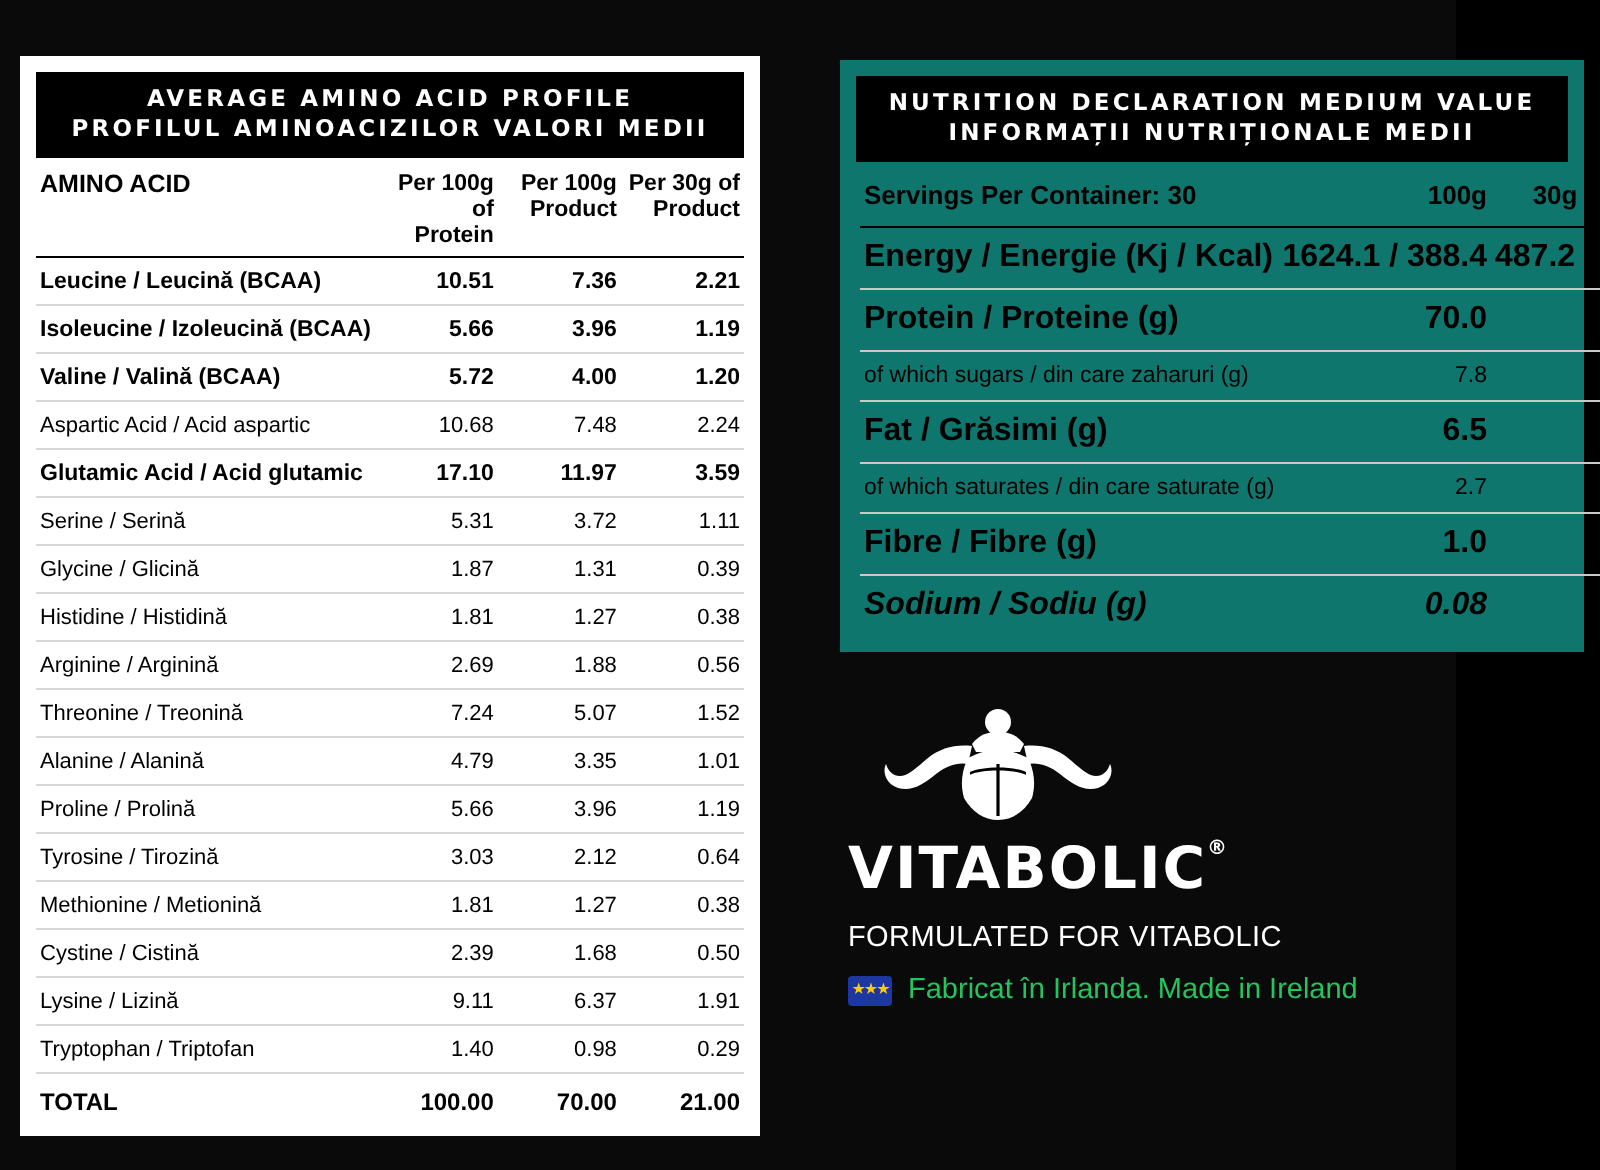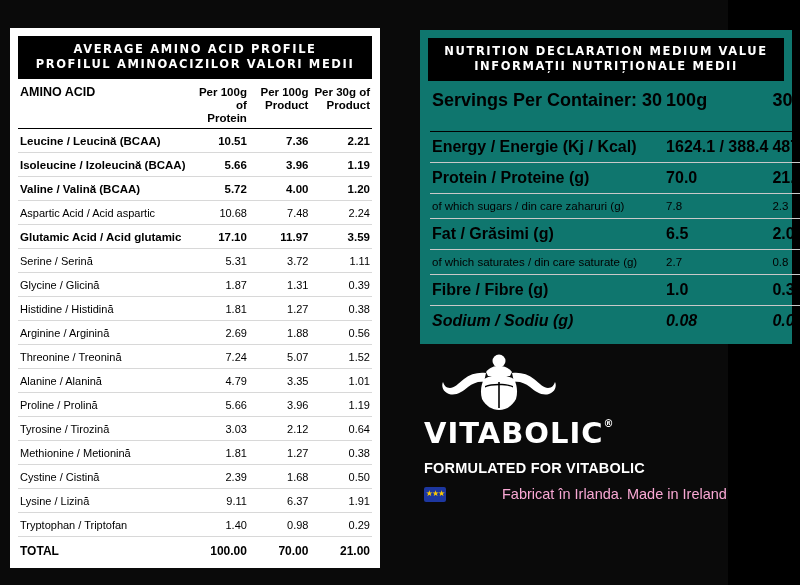--- a/index.html
+++ b/index.html
@@ -102,32 +102,33 @@
     font-family: "DejaVu Sans", sans-serif;
   }
   table.nd {
     width: calc(100% - 20px);
     margin: 0 10px 8px 10px;
     border-collapse: collapse;
     color: #000;
   }
   table.nd td {
     padding: 6px 2px;
+    text-align: right;
     border-bottom: 1px solid #c9c9c9;
     font-size: 11.5px;
     white-space: nowrap;
   }
   table.nd td.name { text-align: left; }
   table.nd tr.bold td { font-weight: bold; font-size: 16px; }
   table.nd tr.servings td {
     font-weight: bold;
-    font-size: 18px;
+    font-size: 13px;
     border-bottom: 1.5px solid #000;
     padding-top: 9px;
-    padding-bottom: 20px;
+    padding-bottom: 8px;
   }
   table.nd tr.last td { border-bottom: none; font-style: italic; }
   .nd-c2 { width: 76px; }
   .nd-c3 { width: 92px; }
 
   
   .brand {
     position: absolute;
     left: 420px; top: 352px;
     width: 372px;
@@ -148,21 +149,21 @@
   }
   .brand-word .reg {
     font-size: 10px;
     vertical-align: top;
     line-height: 12px;
   }
   .brand-tag {
     margin-top: 12px;
     margin-left: 4px;
     font-size: 14.5px;
-    font-weight: bold;
+    font-weight: normal;
     color: #fff;
     letter-spacing: 0.2px;
   }
   .made-row {
     margin-top: 10px;
     margin-left: 4px;
     display: flex;
     align-items: center;
     gap: 8px;
   }
@@ -177,22 +178,21 @@
     position: absolute;
     left: 50%; top: 50%;
     transform: translate(-50%, -50%);
     color: #ffcc00;
     font-size: 8px;
     letter-spacing: -1px;
     line-height: 8px;
   }
   .made-text {
     font-size: 14.5px;
-    color: #f9a8d4;
-    margin-left: 48px;
+    color: #22c55e;
   }
 </style>
 </head>
 <body>
 
 <div id="page">
 
   <div class="panel-left">
     <div class="aa-header">
       <div class="line">AVERAGE AMINO ACID PROFILE</div>

